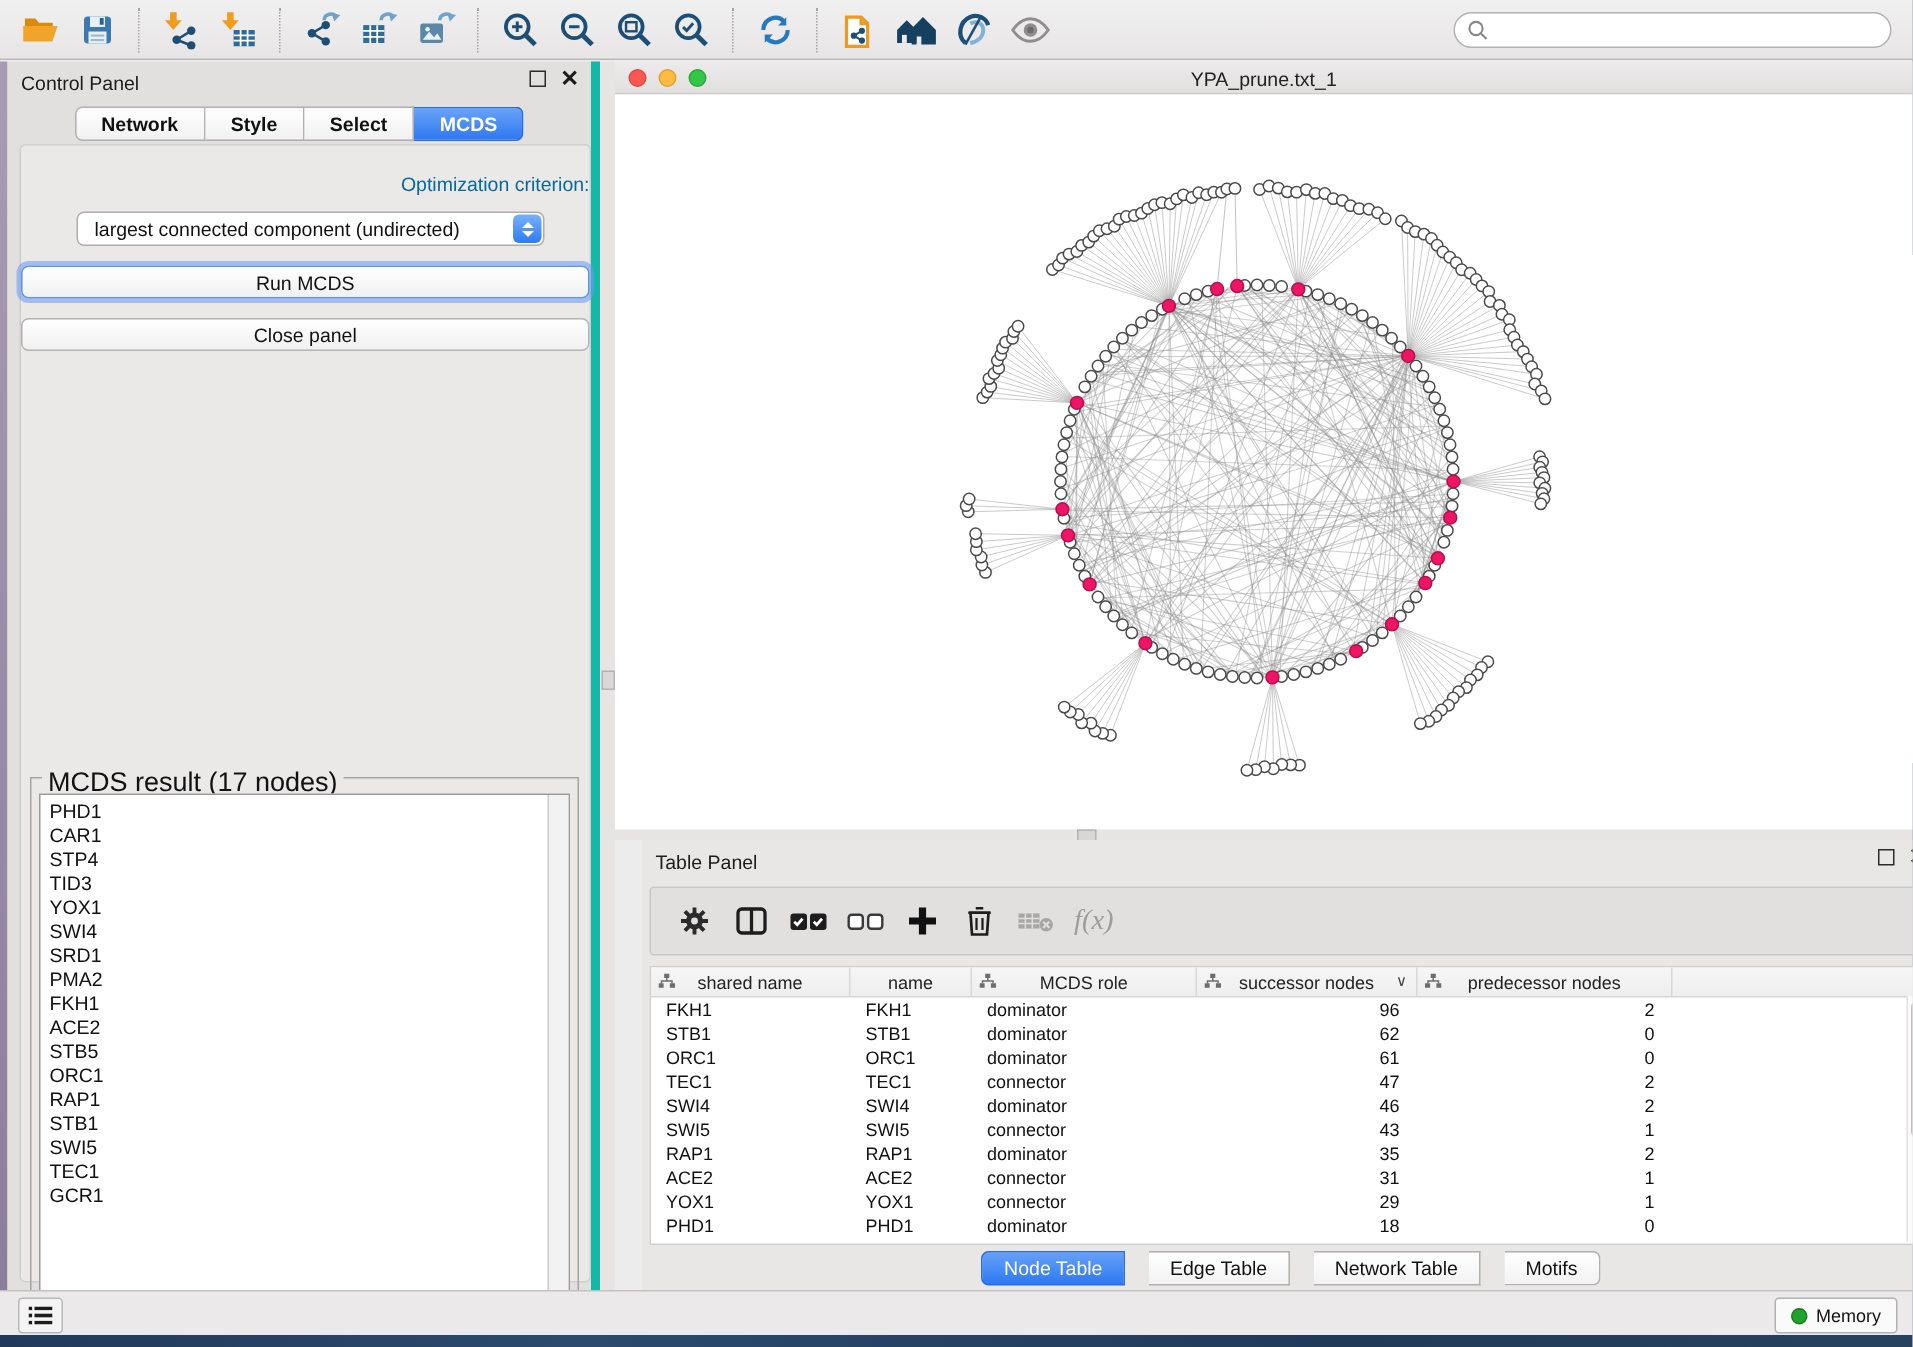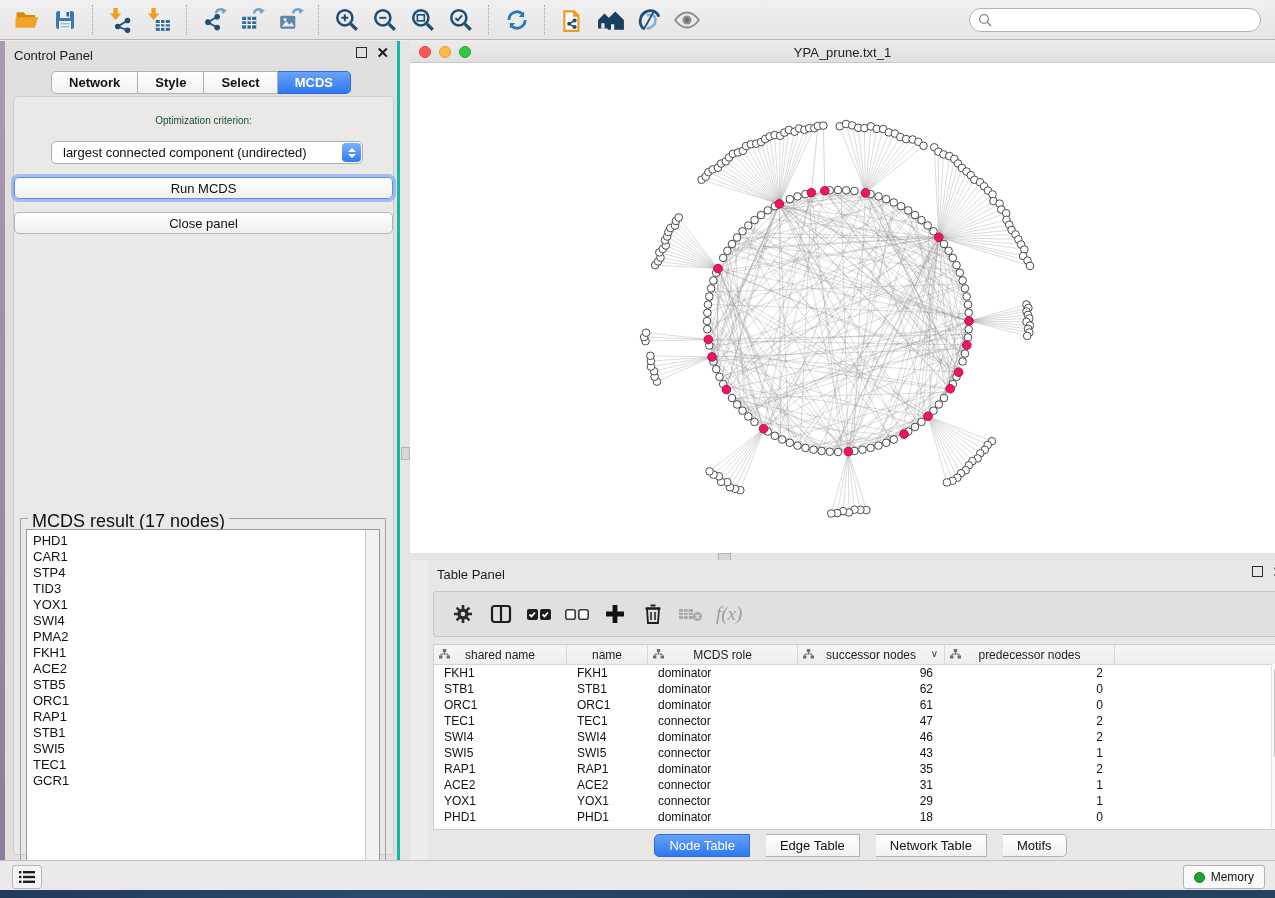--- a/index.html
+++ b/index.html
@@ -10,33 +10,33 @@
   .desk-bottom{position:absolute;left:0;top:890px;width:1275px;height:8px;background:linear-gradient(90deg,#22395a,#2b4a6e 30%,#203a58 70%,#27425f);}
   
   .toolbar{position:absolute;left:0;top:0;width:1275px;height:40px;background:linear-gradient(#f1f0f0,#e7e5e5);border-bottom:1px solid #b9b7b7;display:flex;align-items:center;padding:0 8px;box-sizing:border-box;}
   .tbtn{width:38px;height:34px;display:flex;align-items:center;justify-content:center;border-radius:4px;flex:0 0 auto;}
   .tsep{width:1px;height:30px;border-left:1px dotted #a6a4a4;margin:0 8px;flex:0 0 auto;}
   .tspacer{flex:1;}
   .searchwrap{position:relative;width:292px;height:24px;margin-right:6px;flex:0 0 auto;}
   .searchwrap input{width:100%;height:100%;box-sizing:border-box;border:1px solid #b3b1b1;border-radius:12px;background:#fff;padding:0 10px 0 28px;font:13px "Liberation Sans",sans-serif;outline:none;}
   .searchwrap svg{position:absolute;left:9px;top:5px;}
   
-  .cpanel{position:absolute;left:5px;top:41px;width:395px;height:819px;background:#e2dfdf;box-sizing:border-box;border-right:3px solid #14b8a6;}
+  .cpanel{position:absolute;left:5px;top:41px;width:395px;height:819px;background:#e2dfdf;box-sizing:border-box;border-right:6px solid #14b8a6;}
   .ptitle-row{position:relative;height:27px;}
   .ptitle{position:absolute;left:9px;top:7px;font-size:13px;color:#1c1c1c;}
   .pcontrols{position:absolute;right:8px;top:6px;display:flex;gap:9px;align-items:center;}
   .float-ico{width:9px;height:9px;border:1.5px solid #2b2b2b;display:inline-block;}
   .close-ico{font-size:15px;font-weight:bold;color:#1a1a1a;line-height:11px;}
   .ctabs{display:flex;justify-content:center;margin-top:3px;font-weight:bold;}
   .ctab{height:21px;line-height:21px;padding:0 17px;font-size:13px;background:linear-gradient(#ffffff,#f2f1f1);border:1px solid #b2b0b0;border-left:none;color:#111;}
   .ctab:first-child{border-left:1px solid #b2b0b0;border-radius:5px 0 0 5px;}
   .ctab:last-child{border-radius:0 5px 5px 0;}
   .ctab.active{background:linear-gradient(#6aa3f7,#2e78f2);color:#fff;border-color:#2b6ddd;text-align:center;}
   .cinner{position:absolute;left:8px;top:55px;width:379px;height:757px;background:#ebe8e8;border:1px solid #cfcdcd;border-radius:4px;}
-  .opt-label{margin-top:18px;text-align:center;font-size:10px;color:#14532d;}
+  .opt-label{margin-top:18px;text-align:right;font-size:13px;color:#0369a1;}
   .combo{position:absolute;left:37px;top:44px;width:312px;height:23px;background:#fff;border:1px solid #aeacac;border-radius:5px;box-sizing:border-box;}
   .combo .val{position:absolute;left:11px;top:3px;font-size:13px;color:#111;white-space:nowrap;}
   .combo .spin{position:absolute;right:1px;top:1px;bottom:1px;width:19px;border-radius:4px;background:linear-gradient(#79b0fa,#2e7bf3);display:flex;flex-direction:column;align-items:center;justify-content:center;gap:2px;}
   .combo .spin i{width:0;height:0;border-left:4px solid transparent;border-right:4px solid transparent;}
   .combo .spin i.up{border-bottom:4px solid #fff;}
   .combo .spin i.dn{border-top:4px solid #fff;}
   .btnrow{position:absolute;left:0;top:80px;width:100%;display:flex;justify-content:center;gap:13px;flex-direction:column;}
   .btn{height:22px;padding:0 16px;font:13px "Liberation Sans",sans-serif;background:linear-gradient(#ffffff,#f1f0f0);border:1px solid #b5b3b3;border-radius:5px;color:#111;}
   .btn.focused{border-color:#5895ef;box-shadow:0 0 0 3px rgba(106,153,241,.55);}
   .mcds-group{position:absolute;left:6px;top:421px;width:364px;height:370px;border:1px solid #a5a3a3;}
@@ -266,20 +266,21 @@
       <div class="mcds-group">
         <span class="mcds-legend">MCDS result (17 nodes)</span>
         <div class="mcds-list">
           <div class="mcds-items" id="mcds-items">
               <div>PHD1</div>
               <div>CAR1</div>
               <div>STP4</div>
               <div>TID3</div>
               <div>YOX1</div>
               <div>SWI4</div>
+              <div>SRD1</div>
               <div>PMA2</div>
               <div>FKH1</div>
               <div>ACE2</div>
               <div>STB5</div>
               <div>ORC1</div>
               <div>RAP1</div>
               <div>STB1</div>
               <div>SWI5</div>
               <div>TEC1</div>
               <div>GCR1</div>

